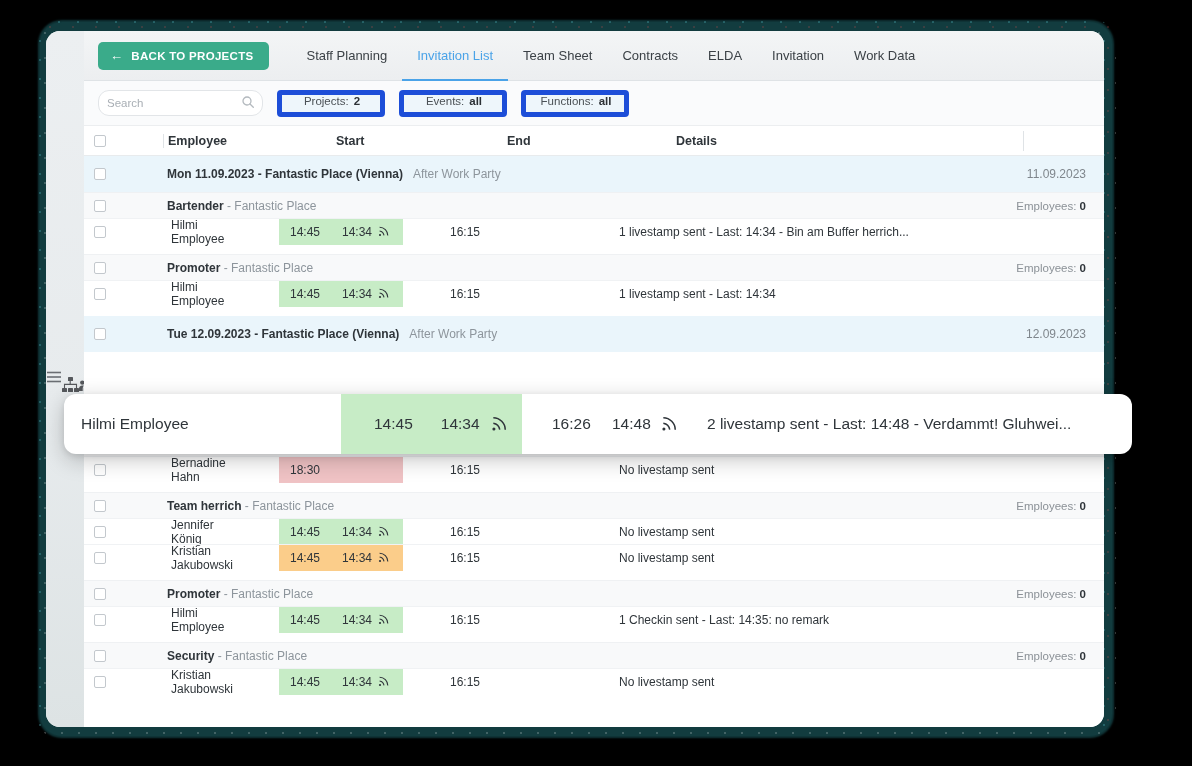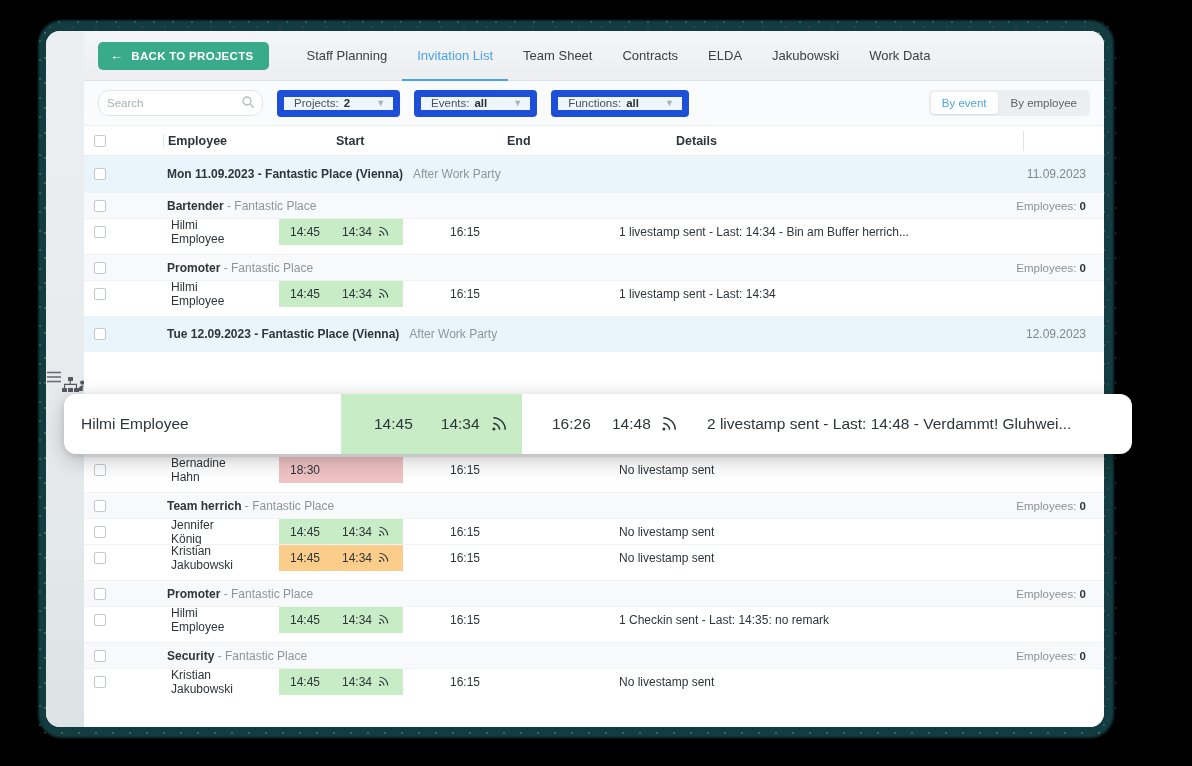--- a/index.html
+++ b/index.html
@@ -118,24 +118,24 @@
   }
   .search input {
     border: none; outline: none; background: transparent;
     font-size: 11.5px; color: #333; width: 100%;
     font-family: "Liberation Sans", sans-serif;
   }
   .search input::placeholder { color: #a9afb5; }
   .search .si { color: #b3b9be; flex: 0 0 auto; }
   .chip {
     height: 27px; min-width: 108px;
-    background: #eef6fb; border: 7px solid #1d4ed8; border-radius: 4px;
+    background: #eef6fb; border: 5px solid #1d4ed8; border-radius: 4px;
     display: flex; align-items: center; justify-content: space-between;
-    padding: 0 8px 0 10px; gap: 26px;
-    font-size: 11.5px; color: #4b5156; cursor: pointer;
+    padding: 0 8px 0 10px; gap: 20px;
+    font-size: 11.5px; color: #4b5156; cursor: pointer; flex-direction: column;
   }
   .chip b { color: #2c3136; font-weight: bold; }
   .chip .cv { display:flex; gap:5px; }
   .chip .cav { color: #aab3bb; font-size: 9px; }
   .seg {
     position: absolute; right: 14px; top: 9px;
     background: #eceef0; border-radius: 5px; padding: 2px;
     display: flex; gap: 2px;
   }
   .seg div {
@@ -364,21 +364,21 @@
         <button class="back-btn">
           <span class="arr">←</span>
           <span>BACK TO PROJECTS</span>
         </button>
         <div class="tabs">
           <div class="tab">Staff Planning</div>
           <div class="tab active">Invitation List</div>
           <div class="tab">Team Sheet</div>
           <div class="tab">Contracts</div>
           <div class="tab">ELDA</div>
-          <div class="tab">Jakubowski</div>
+          <div class="tab">Invitation</div>
           <div class="tab">Work Data</div>
         </div>
       </div>
 
       <div class="filterbar">
         <div class="search">
           <input placeholder="Search" style="">
           <span class="si">
             <svg width="12" height="12" viewBox="0 0 12 12" fill="none" stroke="#b3b9be" stroke-width="1.3">
               <circle cx="5" cy="5" r="4"></circle>
@@ -404,24 +404,20 @@
         </div>
 
         <div class="chip">
           <span class="cv">
             <span>Functions:</span>
             <b>all</b>
           </span>
           <span class="cav">▼</span>
         </div>
 
-        <div class="seg">
-          <div class="on">By event</div>
-          <div>By employee</div>
-        </div>
       </div>
 
       <div class="tablewrap">
 
         <div class="row hdr">
           <div class="cb">
               <span class="cbox"></span>
             </div>
           <div class="c-emp">Employee</div>
           <div class="c-start">Start</div>

